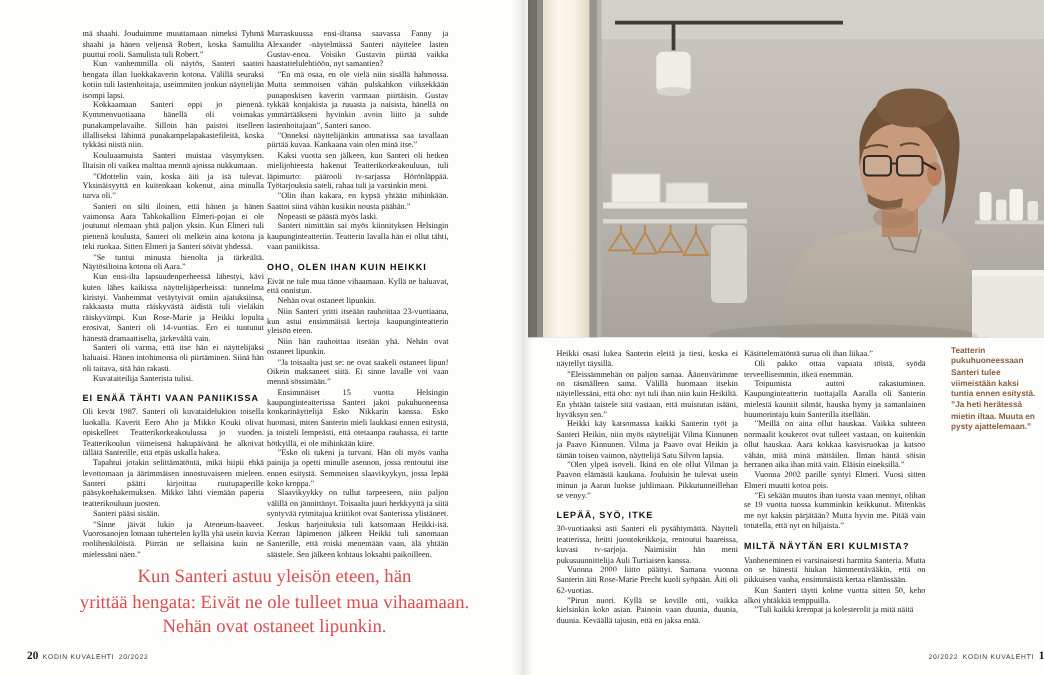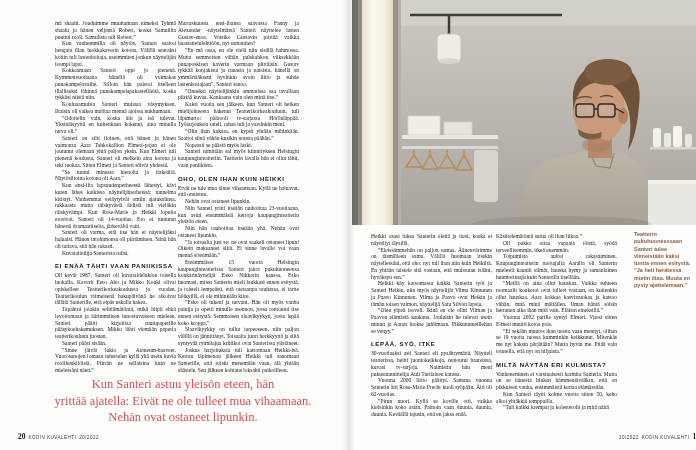--- a/index.html
+++ b/index.html
@@ -197,21 +197,21 @@
       <p class="body-par">Vuonna 2002 parille syntyi Elmeri. Vuosi sitten Elmeri muutti kotoa pois.</p>
       <p class="body-par">”Ei sekään muutos ihan tuosta vaan mennyt, olihan se 19 vuotta tuossa kumminkin keikkunut. Mitenkäs me nyt kaksin pärjätään? Mutta hyvin me. Pitää vain totutella, että nyt on hiljaista.”</p>
       <h3 class="colhead">MILTÄ NÄYTÄN ERI KULMISTA?</h3>
       <p class="body-par noindent">Vanheneminen ei varsinaisesti harmita Santeria. Mutta on se hänestä hiukan hämmentävääkin, että on pikkuisen vanha, ensimmäistä kertaa elämässään.</p>
       <p class="body-par">Kun Santeri täytti kolme vuotta sitten 50, keho alkoi yhtäkkiä temppuilla.</p>
       <p class="body-par">”Tuli kaikki krempat ja kolesterolit ja mitä näitä</p>
     </div>
 
   <div class="pull-quote" style="color: rgb(217, 79, 82);">
     <div>Kun Santeri astuu yleisön eteen, hän</div>
-    <div>yrittää ajatella: Eivät ne ole tulleet mua vihaamaan.</div>
+    <div>yrittää hengata: Eivät ne ole tulleet mua vihaamaan.</div>
     <div>Nehän ovat ostaneet lipunkin.</div>
   </div>
 
   <div class="gutter"></div>
 
   <div class="footer" id="footer-left">
     <span class="pagenum">20</span>
     <span>KODIN KUVALEHTI</span>
     <span>20/2022</span>
   </div>

